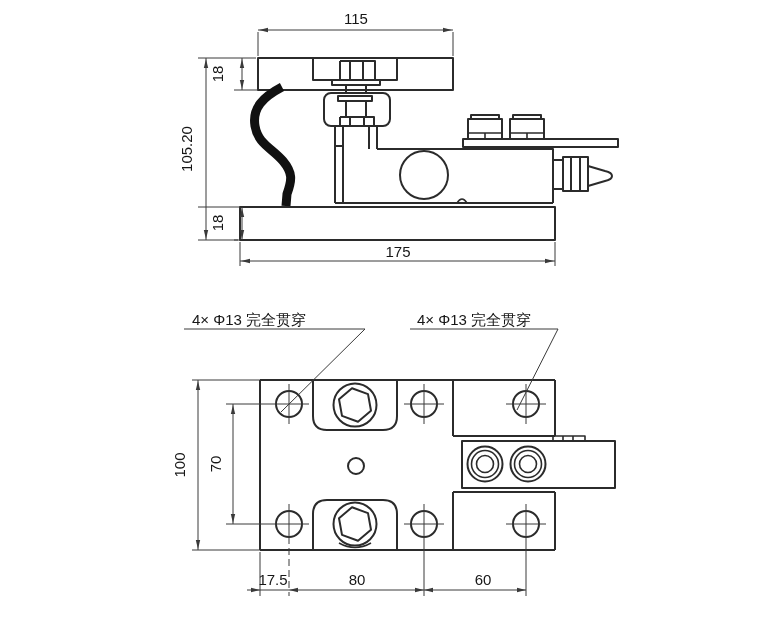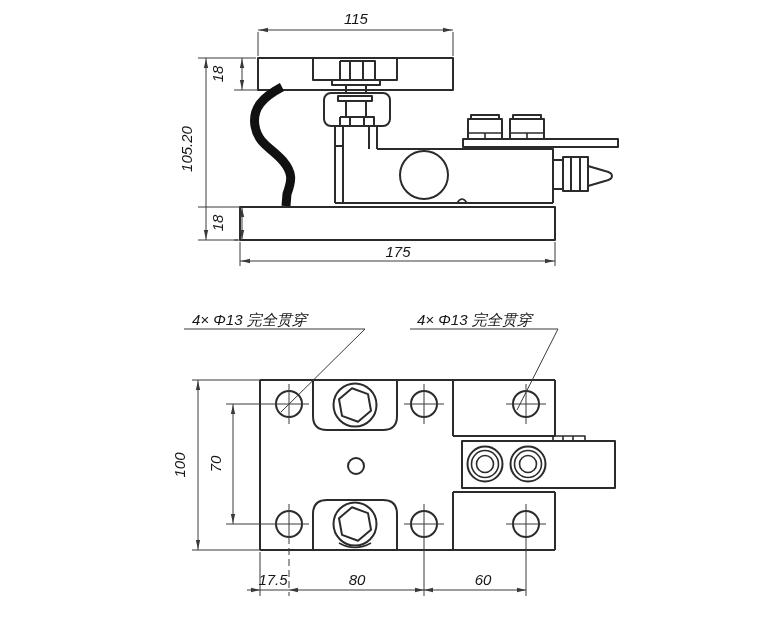--- a/index.html
+++ b/index.html
@@ -1,17 +1,17 @@
 <!DOCTYPE html>
 <html><head>
 <meta charset="utf-8">
 <style>
   html,body{margin:0;padding:0;background:#ffffff;}
   .stage{position:relative;width:654px;height:622px;background:#ffffff;overflow:hidden;
-         font-family:"Liberation Sans", sans-serif;font-style:italic;}
+         font-family:"Liberation Sans", sans-serif;}
   svg{position:absolute;left:0;top:0;}
   .obj{fill:none;stroke:#2b2b2b;stroke-width:2;stroke-linejoin:round;stroke-linecap:butt;}
   .obj-thin{fill:none;stroke:#2b2b2b;stroke-width:1.6;stroke-linejoin:round;}
   .dim{fill:none;stroke:#3a3a3a;stroke-width:1;}
   .dashline{fill:none;stroke:#3a3a3a;stroke-width:1;stroke-dasharray:7 4;}
   .arrow{fill:#3a3a3a;stroke:none;}
   .cable{fill:none;stroke:#111111;stroke-width:9;stroke-linecap:butt;}
   text{fill:#161616;font-size:15px;font-family:"Liberation Sans", sans-serif;}
 </style>
 </head>

